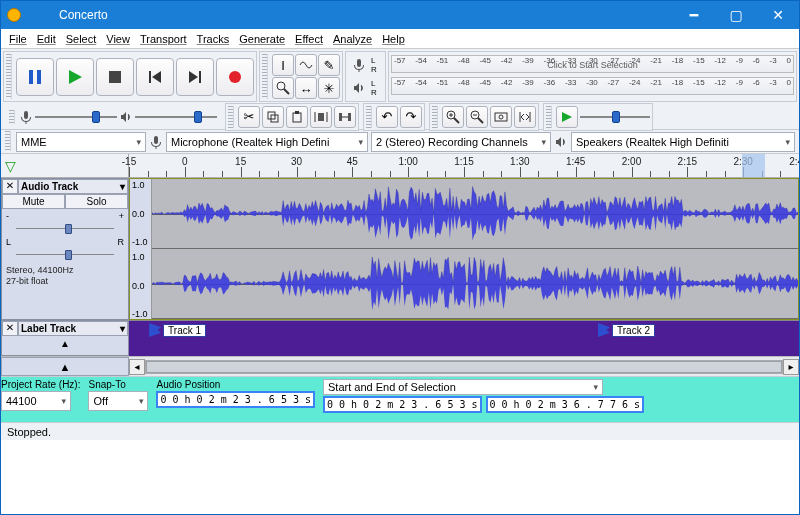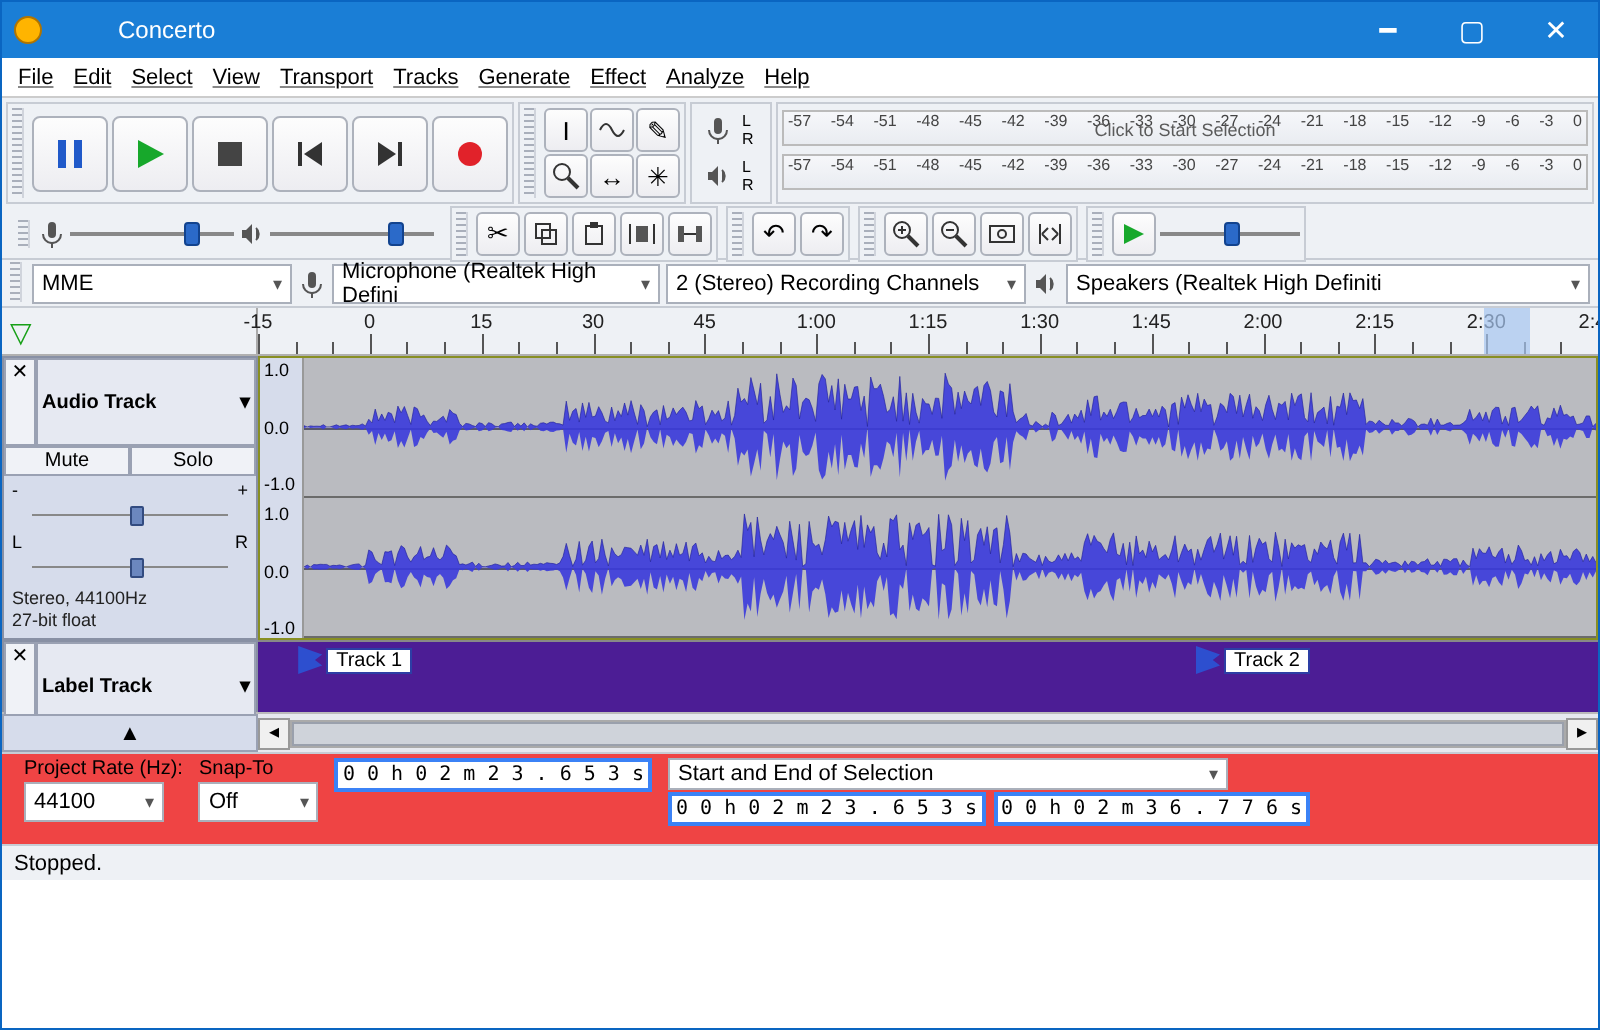--- a/index.html
+++ b/index.html
@@ -45,21 +45,21 @@
   .rulerscale .tlabel { position:absolute; top:2px; font-size:10px; color:#222; transform:translateX(-50%); }
   .rulerscale .tick { position:absolute; bottom:0; width:1px; height:6px; background:#555; }
   .rulerscale .maj { height:10px; }
   .rulerscale .selection { position:absolute; top:0; bottom:0; background:#a5c5f0; opacity:.7; }
   
   .trackarea { background:#b6b7b9; }
   .audioTrack { display:flex; background:#b6b7b9; }
   .trackhead { width:128px; min-width:128px; background:#d6dceb; border:1px solid #8890a4; font-size:10px; }
   .trackhead .row { display:flex; }
   .trackhead .x { width:16px; text-align:center; border:1px solid #9aa1b3; background:#f0f2f7; }
-  .trackhead .name { flex:1; padding:15px 2px; font-weight:bold; border:1px solid #9aa1b3; background:#e6e9f2; display:flex; align-items:center; justify-content:space-between;}
+  .trackhead .name { flex:1; padding:1px 2px; font-weight:bold; border:1px solid #9aa1b3; background:#e6e9f2; display:flex; align-items:center; justify-content:space-between;}
   .trackhead .btns { display:flex; }
   .trackhead .btns div { flex:1; text-align:center; border:1px solid #9aa1b3; background:#f0f2f7; padding:1px; }
   .gain { padding:2px 4px; font-size:9px; }
   .gain .mini { height:10px; position:relative; margin:3px 0;}
   .gain .mini .tline { position:absolute; left:10px; right:10px; top:4px; height:1px; background:#888; }
   .gain .mini .kk { position:absolute; top:0; width:7px; height:10px; background:#6b87bf; border:1px solid #324b80; border-radius:1px; }
   .gain .info { font-size:9px; color:#222; line-height:11px; padding-top:2px;}
   .wavewrap { flex:1; background:#b6b7b9; border:1px solid #888f23; position:relative; }
   .wavewrap .channel { position:relative; height:70px; background:#babbc0; border-bottom:1px solid #6b6b6b;}
   .wavewrap .channel .zero { position:absolute; left:0; right:0; top:50%; height:1px; background:#57576c; }
@@ -75,21 +75,21 @@
   .labelMarker .flag { width:12px; height:14px; background:#2d4fcf; clip-path: polygon(0 0, 100% 30%, 70% 50%, 100% 70%, 0 100%); }
   .labelMarker .txt { background:#fff; border:1px solid #2d3ea5; padding:0 4px; }
   
   .collapserow { display:flex; height:20px; background:#e7e9ef; border-top:1px solid #bbb; }
   .collapserow .trackheadmini { width:128px; min-width:128px; background:#d6dceb; border:1px solid #9aa1b3; display:flex; align-items:center; justify-content:center; }
   .hsbar { flex:1; display:flex; align-items:center; }
   .hsbar .btn { width:16px; height:16px; border:1px solid #999; background:#f0f0f0; text-align:center; line-height:14px; font-size:10px;}
   .hsbar .tracksc { flex:1; height:14px; border:1px solid #aaa; background:#e9ebef; position:relative; }
   .hsbar .tracksc .thumb { position:absolute; left:0; top:0; bottom:0; width:100%; background:#cfd3da; border:1px solid #9aa0ac; }
   
-  .selectionbar { height:46px; display:flex; align-items:flex-start; border-top:1px solid #c7ccd4; background:#ef4444; padding:2px 11px; gap:8px; font-size:10px;}
+  .selectionbar { height:46px; display:flex; align-items:flex-start; border-top:1px solid #c7ccd4; background:#5eead4; padding:2px 0; gap:8px; font-size:10px;}
   .selectionbar .group { display:flex; flex-direction:column; gap:1px;}
   .selectionbar .tmbox { background:#fff; border:2px solid #3b82f6; padding:1px 2px; font-family:monospace; font-size:10px; }
   .statusbar { height:18px; border-top:1px solid #c7ccd4; background:#eef1f5; padding:1px 6px; font-size:11px; display:flex; align-items:center;}
   svg.mic path, svg.spk path { fill:#555; }
 </style>
 </head>
 <body>
 
 <div class="titlebar">
   <span class="icon"></span>
@@ -344,21 +344,21 @@
 
 <div class="devicerow">
   <div class="grip" style="height:20px"></div>
   <div class="combo" style="width:130px">
       <span>MME</span>
       <span class="arrow">▾</span>
     </div>
   <svg class="mic" width="14" height="14">
       <path d="M7 1a2 2 0 0 1 2 2v4a2 2 0 1 1-4 0V3a2 2 0 0 1 2-2zM3 7a4 4 0 0 0 8 0h1a5 5 0 0 1-4.5 5v2h-1v-2A5 5 0 0 1 2 7z" fill="#555"></path>
     </svg>
-  <div class="combo" style="width:164px">
+  <div class="combo" style="width:202px">
       <span>Microphone (Realtek High Defini</span>
       <span class="arrow">▾</span>
     </div>
   <div class="combo" style="width:180px">
       <span>2 (Stereo) Recording Channels</span>
       <span class="arrow">▾</span>
     </div>
   <svg class="spk" width="14" height="14">
       <path d="M2 5h2l3-3v10l-3-3H2z" fill="#555"></path>
       <path d="M9 4a4 4 0 0 1 0 6" stroke="#555" fill="none"></path>
@@ -536,20 +536,21 @@
       </div>
   </div>
   <div class="group">
     <span>Snap-To</span>
     <div class="combo" style="width:60px">
         <span>Off</span>
         <span class="arrow">▾</span>
       </div>
   </div>
   <div class="group">
+    <span>Audio Position</span>
     <div class="tmbox">0 0 h 0 2 m 2 3 . 6 5 3 s</div>
   </div>
   <div class="group" style="flex:1">
     <div class="combo" style="width:280px;height:16px">
         <span>Start and End of Selection</span>
         <span class="arrow">▾</span>
       </div>
     <div style="display:flex;gap:4px">
       <div class="tmbox">0 0 h 0 2 m 2 3 . 6 5 3 s</div>
       <div class="tmbox">0 0 h 0 2 m 3 6 . 7 7 6 s</div>

